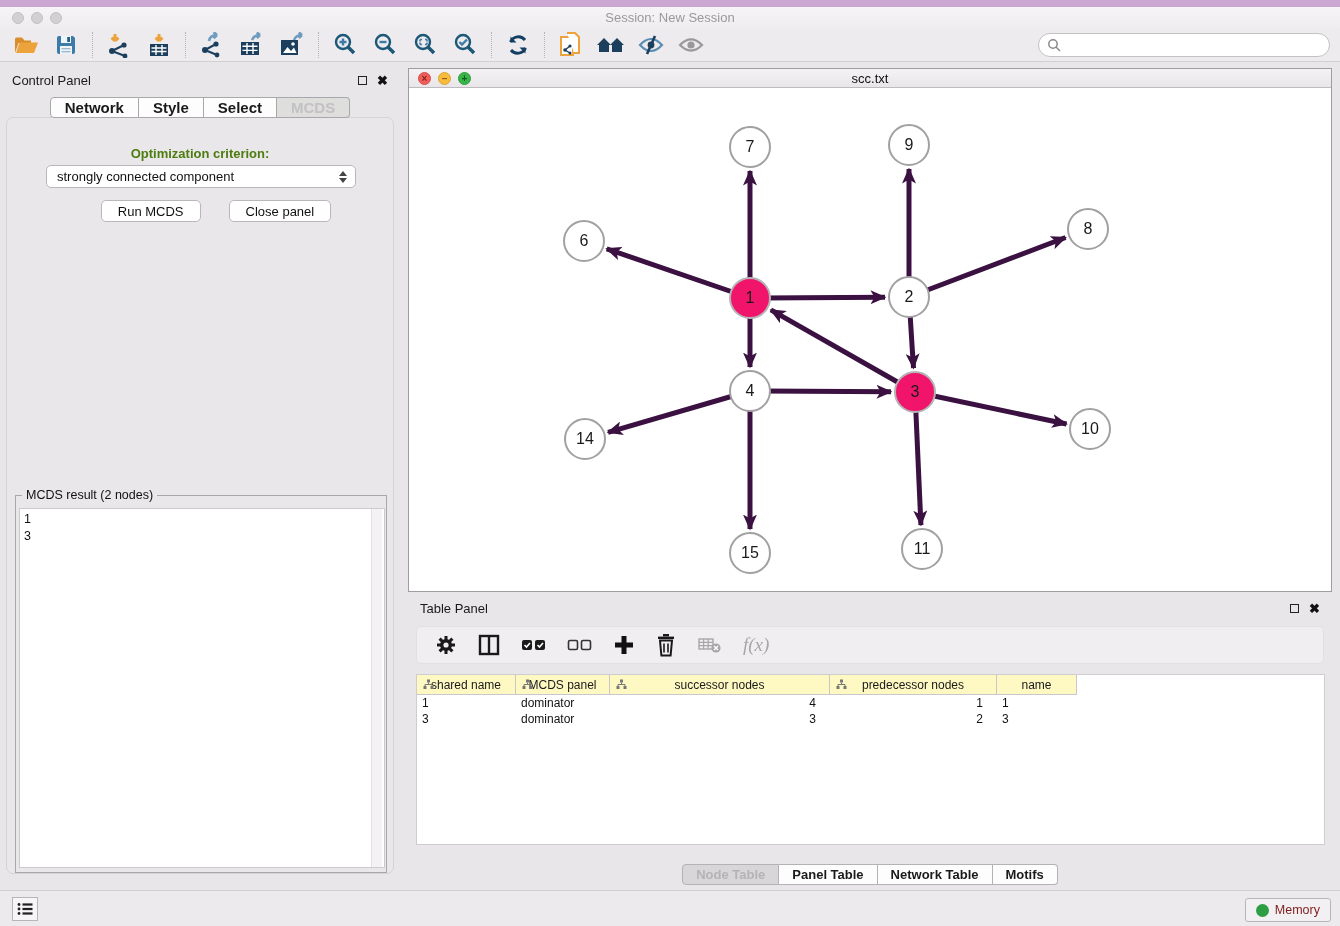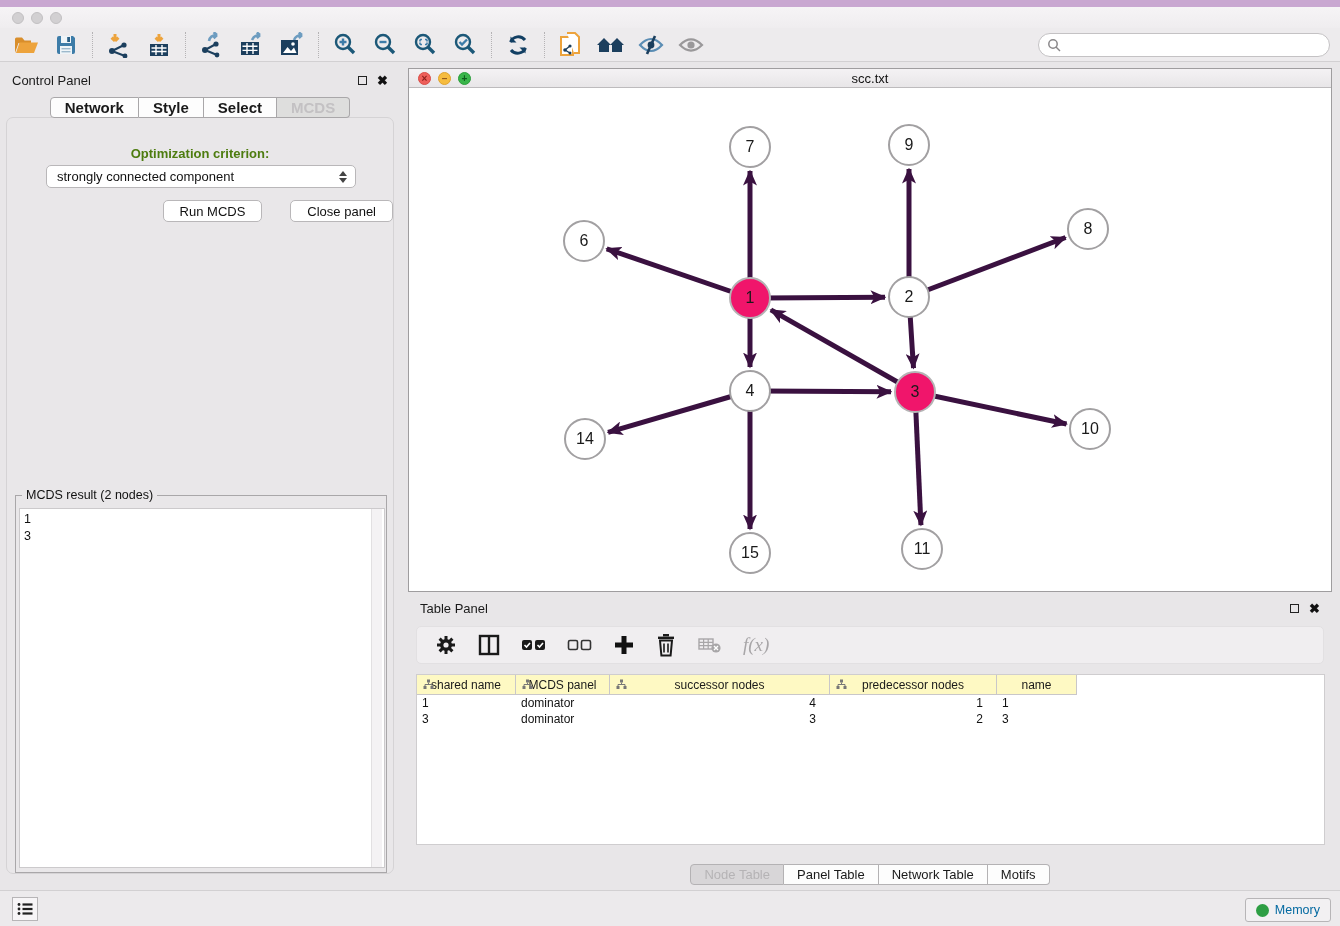--- a/index.html
+++ b/index.html
@@ -34,21 +34,21 @@
   .tab:first-child { border-left-width:1px; border-radius:4px 0 0 4px; }
   .tab.last { border-radius:0 4px 4px 0; }
   .tab.disabled-active { background:#dededd; color:#c3c1c3; }
   .cp-content { position:absolute; left:6px; top:49px; width:388px; height:757px; background:#e9e7e9; border:1px solid #d5d3d5; border-radius:7px; }
   .opt-label { margin-top:28px; text-align:center; font-size:13px; color:#4d7c0f;font-weight:bold; }
   .opt-select { position:absolute; left:39px; top:47px; width:310px; height:23px; background:#fff; border:1px solid #b9b7b9; border-radius:5px; display:flex; align-items:center; font-size:13px; padding-left:10px; color:#111; }
   .stepper { margin-left:auto; margin-right:8px; display:flex; flex-direction:column; gap:2px; }
   .stepper i { width:0; height:0; border-left:4px solid transparent; border-right:4px solid transparent; }
   .stepper .up { border-bottom:5px solid #444; }
   .stepper .dn { border-top:5px solid #444; }
-  .cp-buttons { position:absolute; left:0; top:82px; width:100%; display:flex; justify-content:flex-end; gap:28px; }
+  .cp-buttons { position:absolute; left:16px; top:82px; width:100%; display:flex; justify-content:center; gap:28px; }
   .btn { height:22px; background:#fff; border:1px solid #b9b7b9; border-radius:5px; font-size:13px; color:#111; display:flex; align-items:center; padding:0 16px; }
   .groupbox { position:absolute; left:8px; top:377px; width:372px; height:378px; border:1px solid #a9a7a9; }
   .groupbox-label { position:absolute; left:6px; top:-8px; background:#e9e7e9; padding:0 4px; font-size:12.5px; color:#111; }
   .result-area { position:absolute; left:3px; top:12px; width:366px; height:360px; background:#fff; border:1px solid #cccacc; font-size:12.5px; line-height:17px; padding:2px 4px; white-space:pre; color:#111; }
   .result-scroll { position:absolute; right:4px; top:13px; width:11px; height:358px; background:#f4f2f4; border-left:1px solid #e2e0e2; }
 
   
   .net-window { left:408px; top:68px; width:924px; height:524px; background:#fff; border:1px solid #9f9d9f; }
   .net-titlebar { height:19px; background:linear-gradient(#f4f2f4,#e8e6e8); border-bottom:1px solid #bdbbbd; position:relative; display:flex; align-items:center; }
   .net-title { position:absolute; left:0; right:0; text-align:center; font-size:13px; color:#111; }
@@ -68,41 +68,42 @@
   .tp-icon { display:flex; align-items:center; justify-content:center; }
   .fx-label { font-family:"Liberation Serif", serif; font-style:italic; font-size:19px; color:#a8a6a8; }
   .table-body { position:absolute; left:8px; top:78px; width:909px; height:171px; background:#fff; border:1px solid #cfcdcf; overflow:hidden; }
   .thead { display:flex; height:20px; }
   .th { background:#fef9c3; border-right:1px solid #c9c7c9; border-bottom:1px solid #c9c7c9; display:flex; align-items:center; justify-content:center; font-size:12px; color:#1a1a1a; position:relative; }
   .th .sort-ic { position:absolute; left:6px; }
   .trow { display:flex; height:16px; font-size:12px; color:#111; }
   .td { padding:0 5px; display:flex; align-items:center; }
   .td.num { justify-content:flex-end; padding-right:14px; }
   .tp-tabs { position:absolute; left:0; top:268px; width:100%; display:flex; justify-content:center; }
-  .tp-tab { height:21px; padding:0 13px; background:#fdfdfd; border:1px solid #b4b2b4; border-left-width:0; font-size:13px; font-weight:normal; color:#1a1a1a; display:flex; align-items:center; }
+  .tp-tab { height:21px; padding:0 13px; background:#fdfdfd; border:1px solid #b4b2b4; border-left-width:0; font-size:13px; font-weight:bold; color:#1a1a1a; display:flex; align-items:center; }
   .tp-tab:first-child { border-left-width:1px; border-radius:4px 0 0 4px; }
   .tp-tab.last { border-radius:0 4px 4px 0; }
   .tp-tab.disabled-active { background:#d8d6d8; color:#b5b3b5; }
 
   
   .statusbar { left:0; top:890px; width:1340px; height:36px; background:#eceaec; border-top:1px solid #d2d0d2; }
   .sb-left-btn { position:absolute; left:12px; top:6px; width:26px; height:24px; background:#f7f5f7; border:1px solid #b7b5b7; display:flex; align-items:center; justify-content:center; }
-  .memory-btn { position:absolute; right:9px; top:7px; height:24px; background:#f2f0f2; border:1px solid #b7b5b7; border-radius:3px; display:flex; align-items:center; gap:6px; padding:0 10px; font-size:12.5px; color:#0369a1; }
+  .memory-btn { position:absolute; right:9px; top:7px; height:24px; background:#f2f0f2; border:1px solid #b7b5b7; border-radius:3px; display:flex; align-items:center; gap:6px; padding:0 10px; font-size:12.5px; color:#7f1d1d; }
   .mem-dot { width:13px; height:13px; border-radius:50%; }
 </style>
 </head>
 <body>
 
 <div class="abs top-strip"></div>
 <div class="abs titlebar">
   <div class="traffic">
     <span class="tl-dot"></span>
     <span class="tl-dot"></span>
     <span class="tl-dot"></span>
   </div>
+  <div class="win-title">Session: New Session</div>
 </div>
 
 <div class="abs toolbar">
   <div class="tb-group">
     <span class="tb-btn">
         <svg width="27" height="24" viewBox="0 0 27 24">
           <path d="M2 20 L2 6 q0-1.5 1.5-1.5 L9 4.5 L11.5 7.5 L18 7.5 L18 10 L5.5 10 Z" fill="#d98e2b"></path>
           <path d="M3 20 L6.5 9.5 L25 9.5 L21 20 Z" fill="#eda33c"></path>
         </svg>
       </span>

